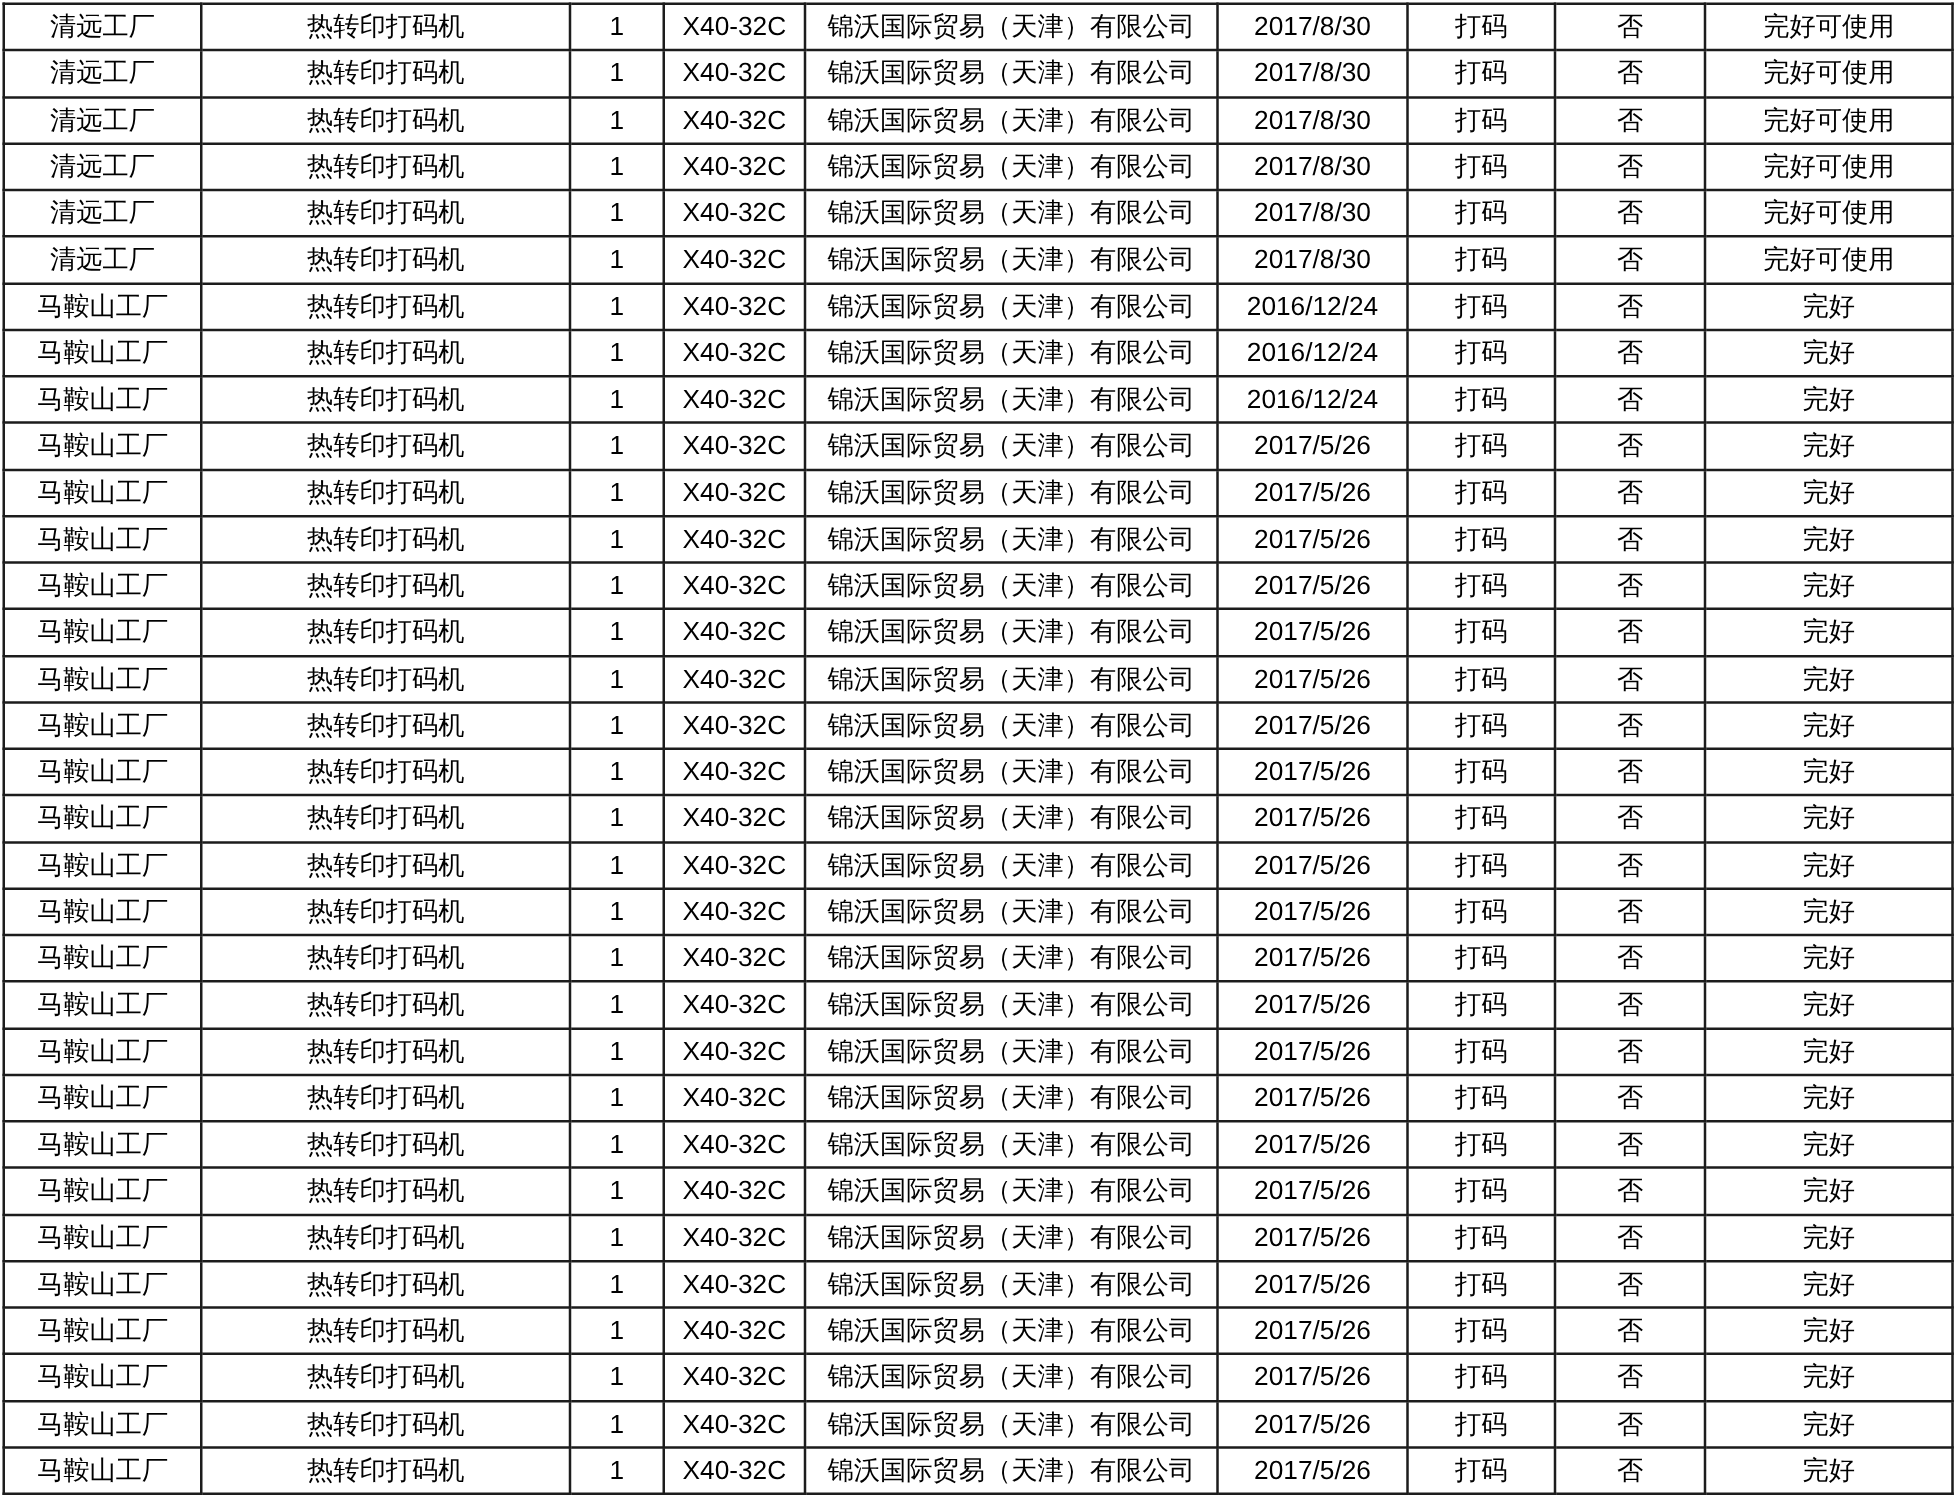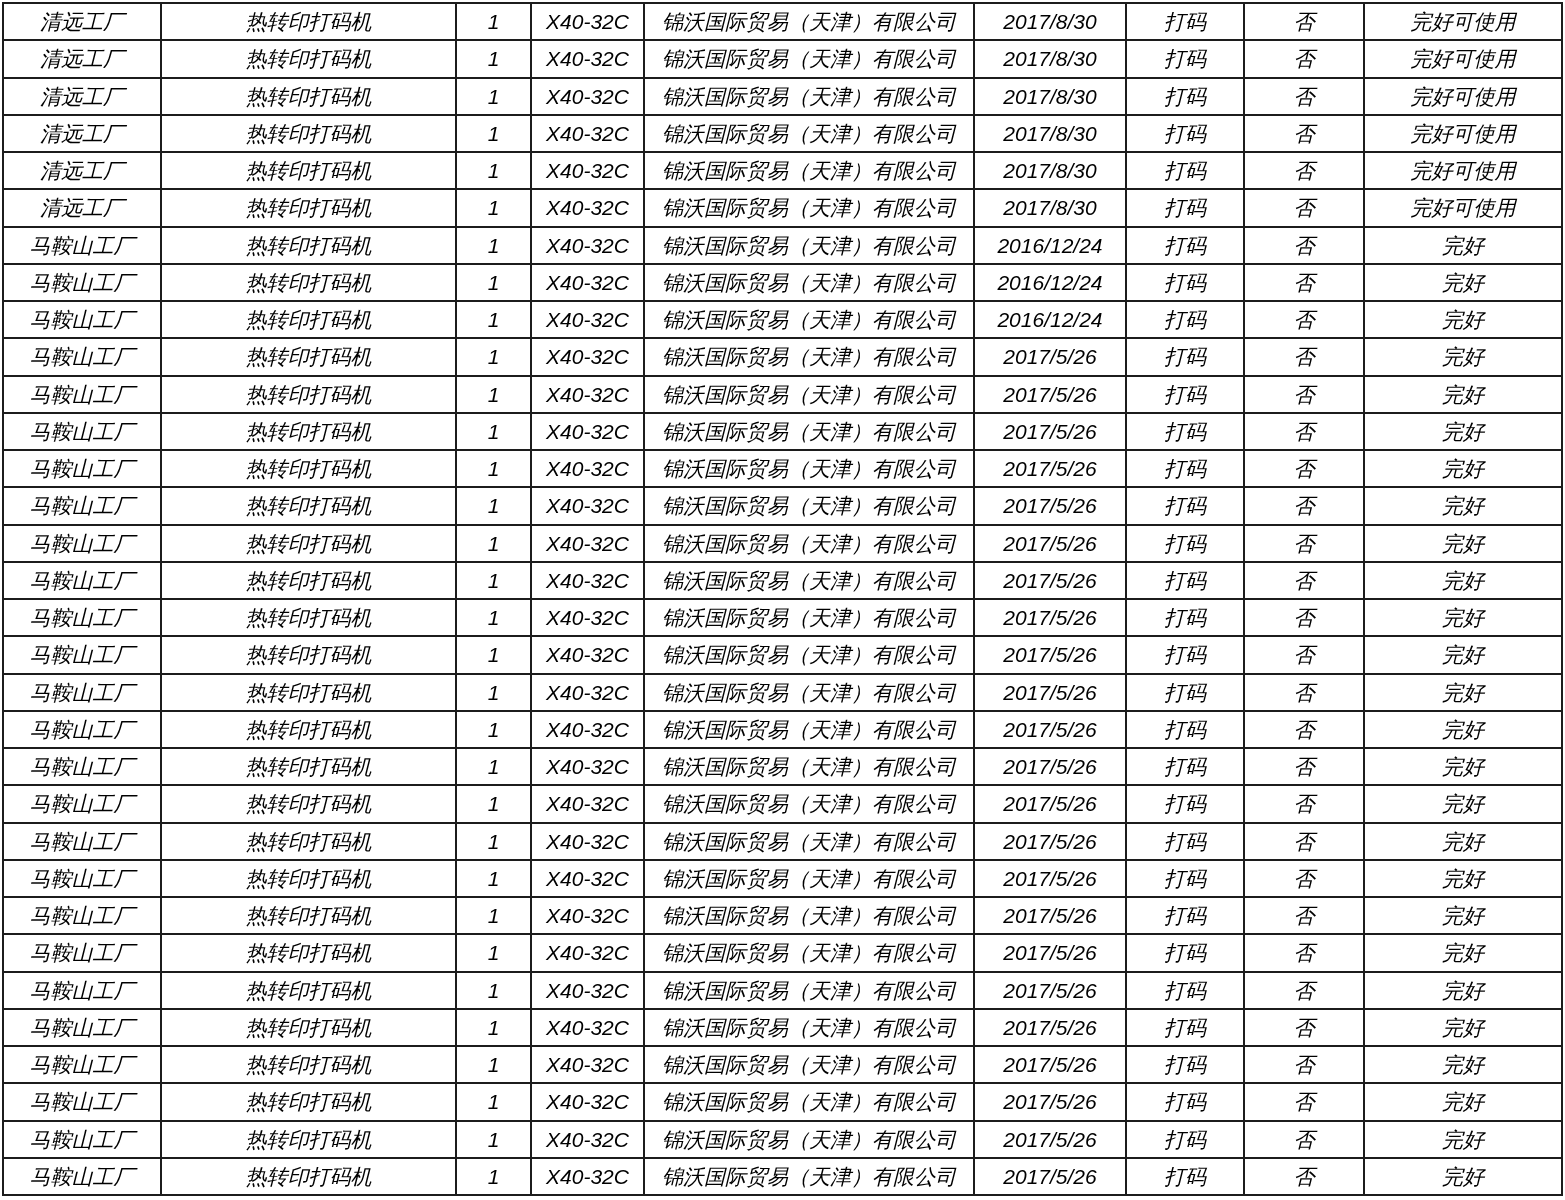--- a/index.html
+++ b/index.html
@@ -12,21 +12,20 @@
     height: 1200px;
     overflow: hidden;
     font-family: "Liberation Sans", sans-serif;
   }
   table.grid {
     border-collapse: collapse;
     table-layout: fixed;
     width: 1559px;
     height: 1194px;
     margin: 2px 0 12px 2px;
-    font-style: italic;
   }
   table.grid tr {
     height: 37px;
   }
   table.grid td {
     border: 2px solid #1c1c1c;
     padding: 0 2px;
     text-align: center;
     vertical-align: middle;
     font-size: 21px;

